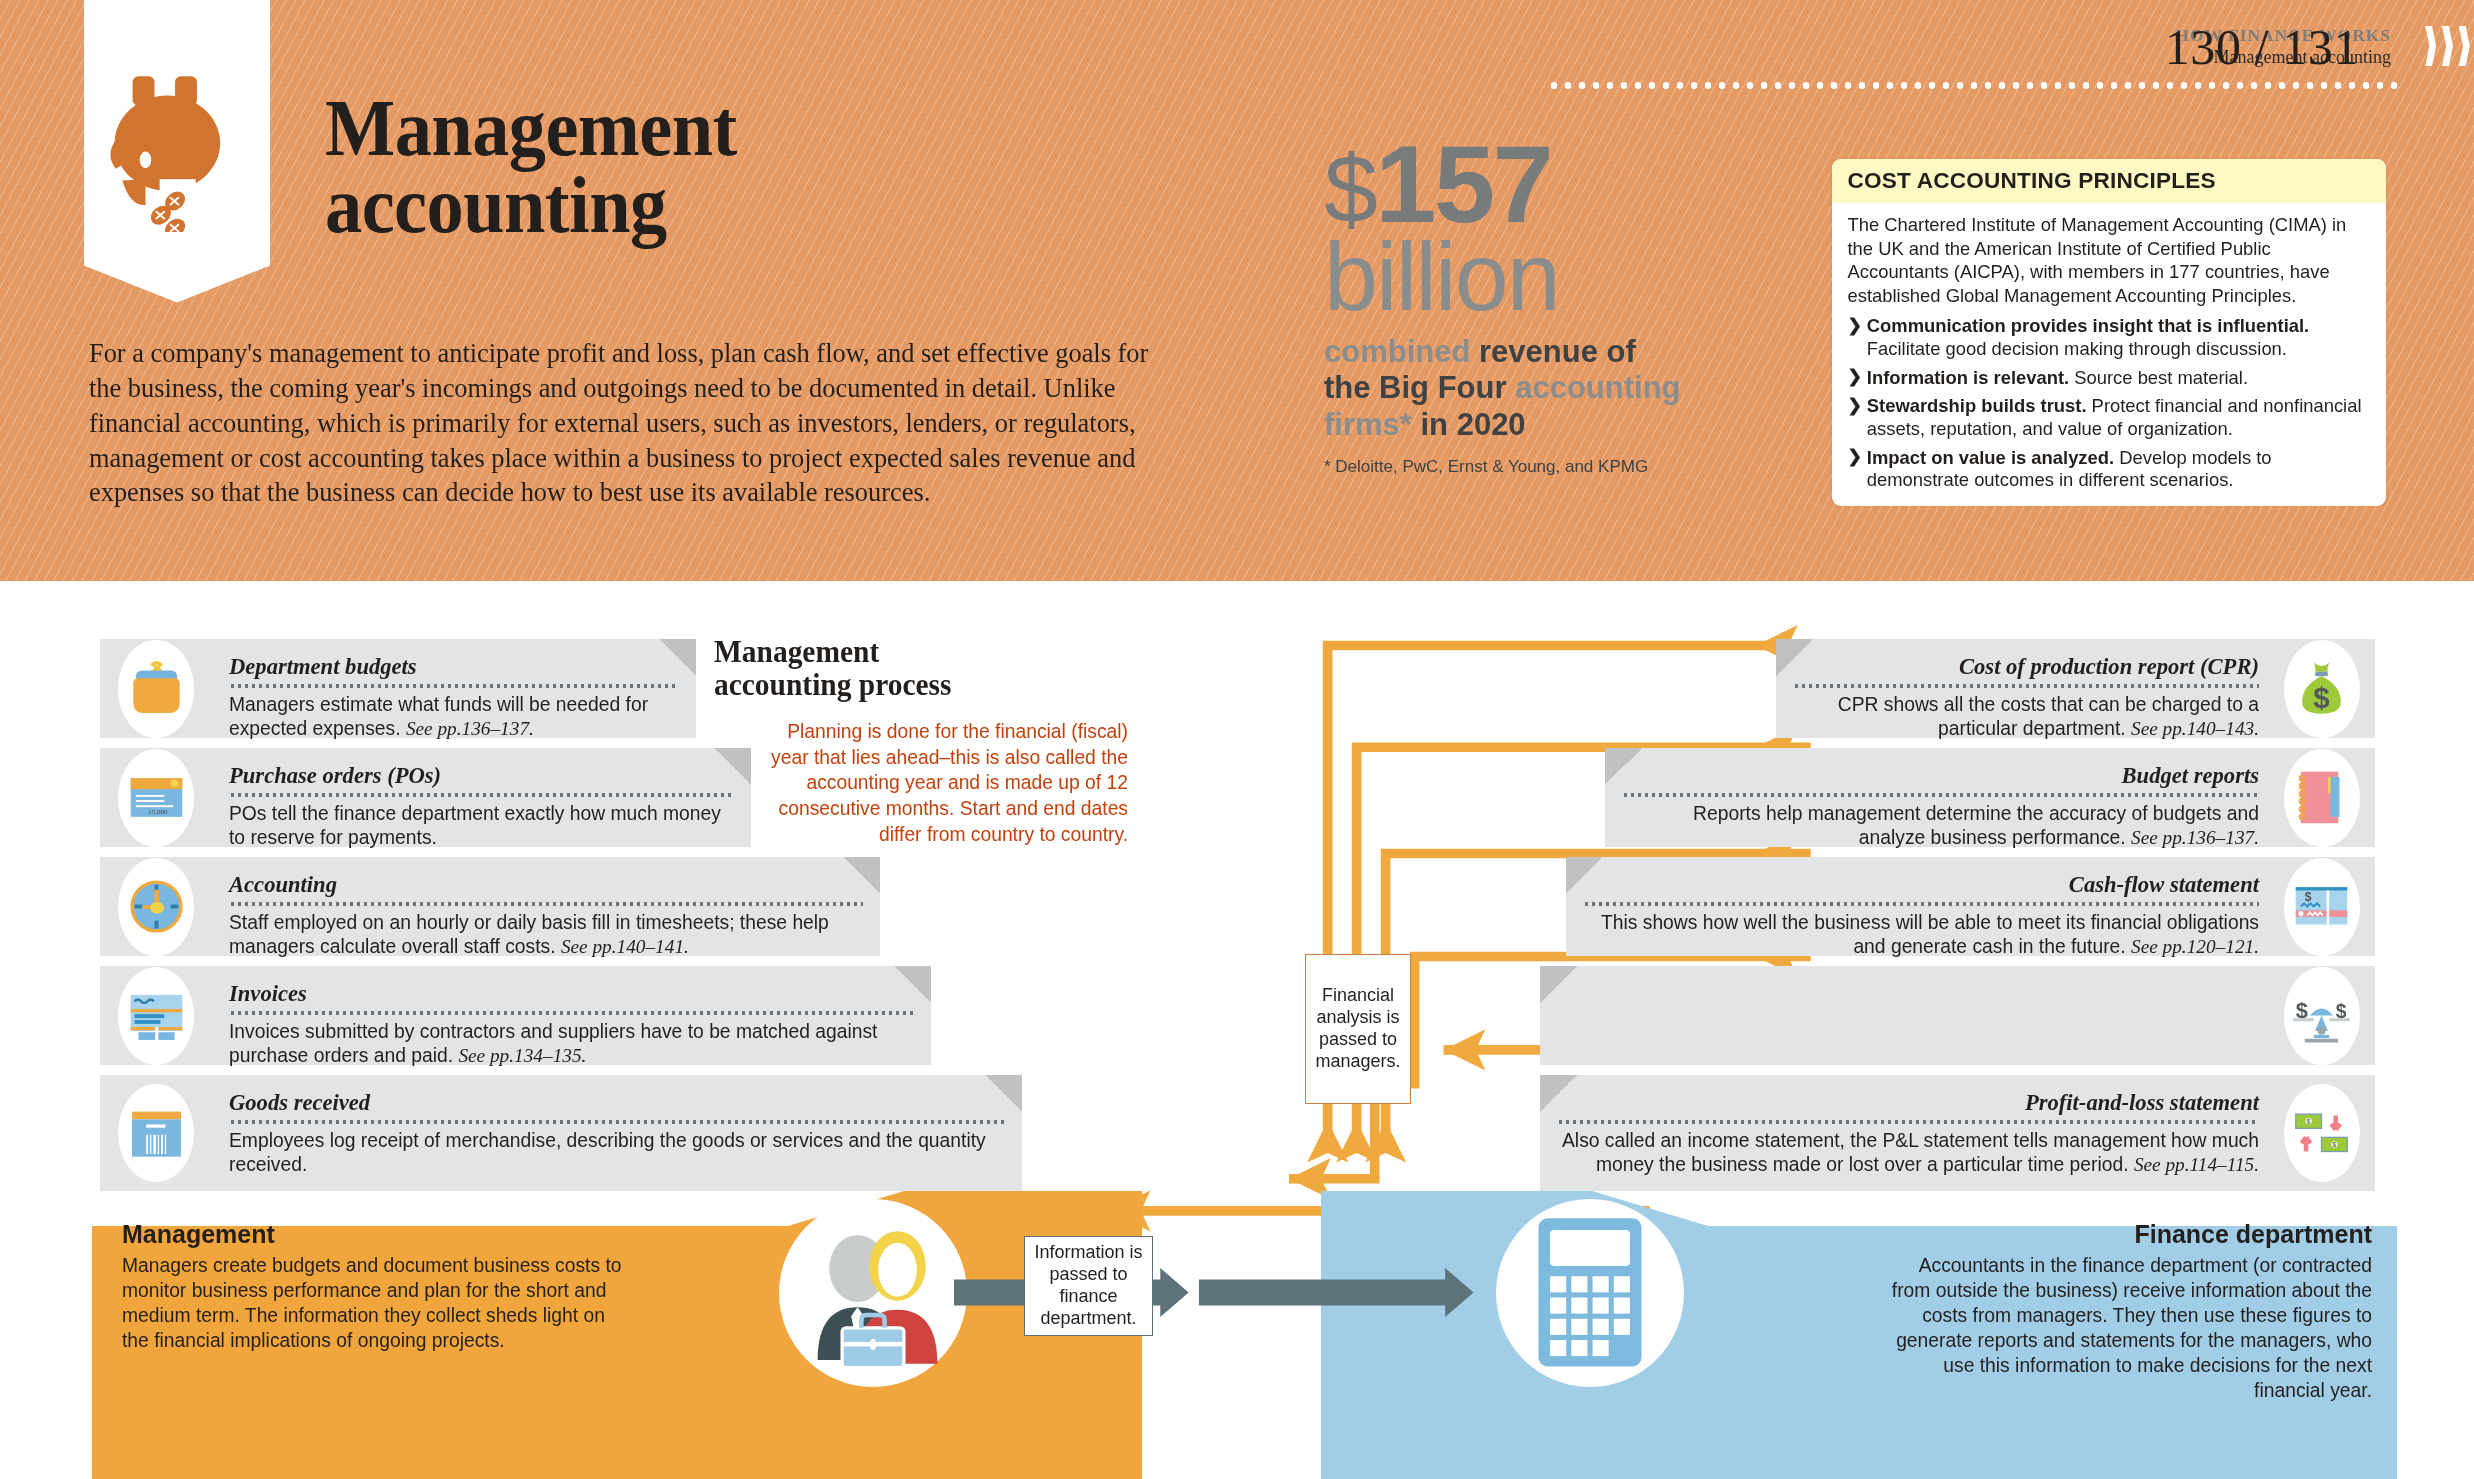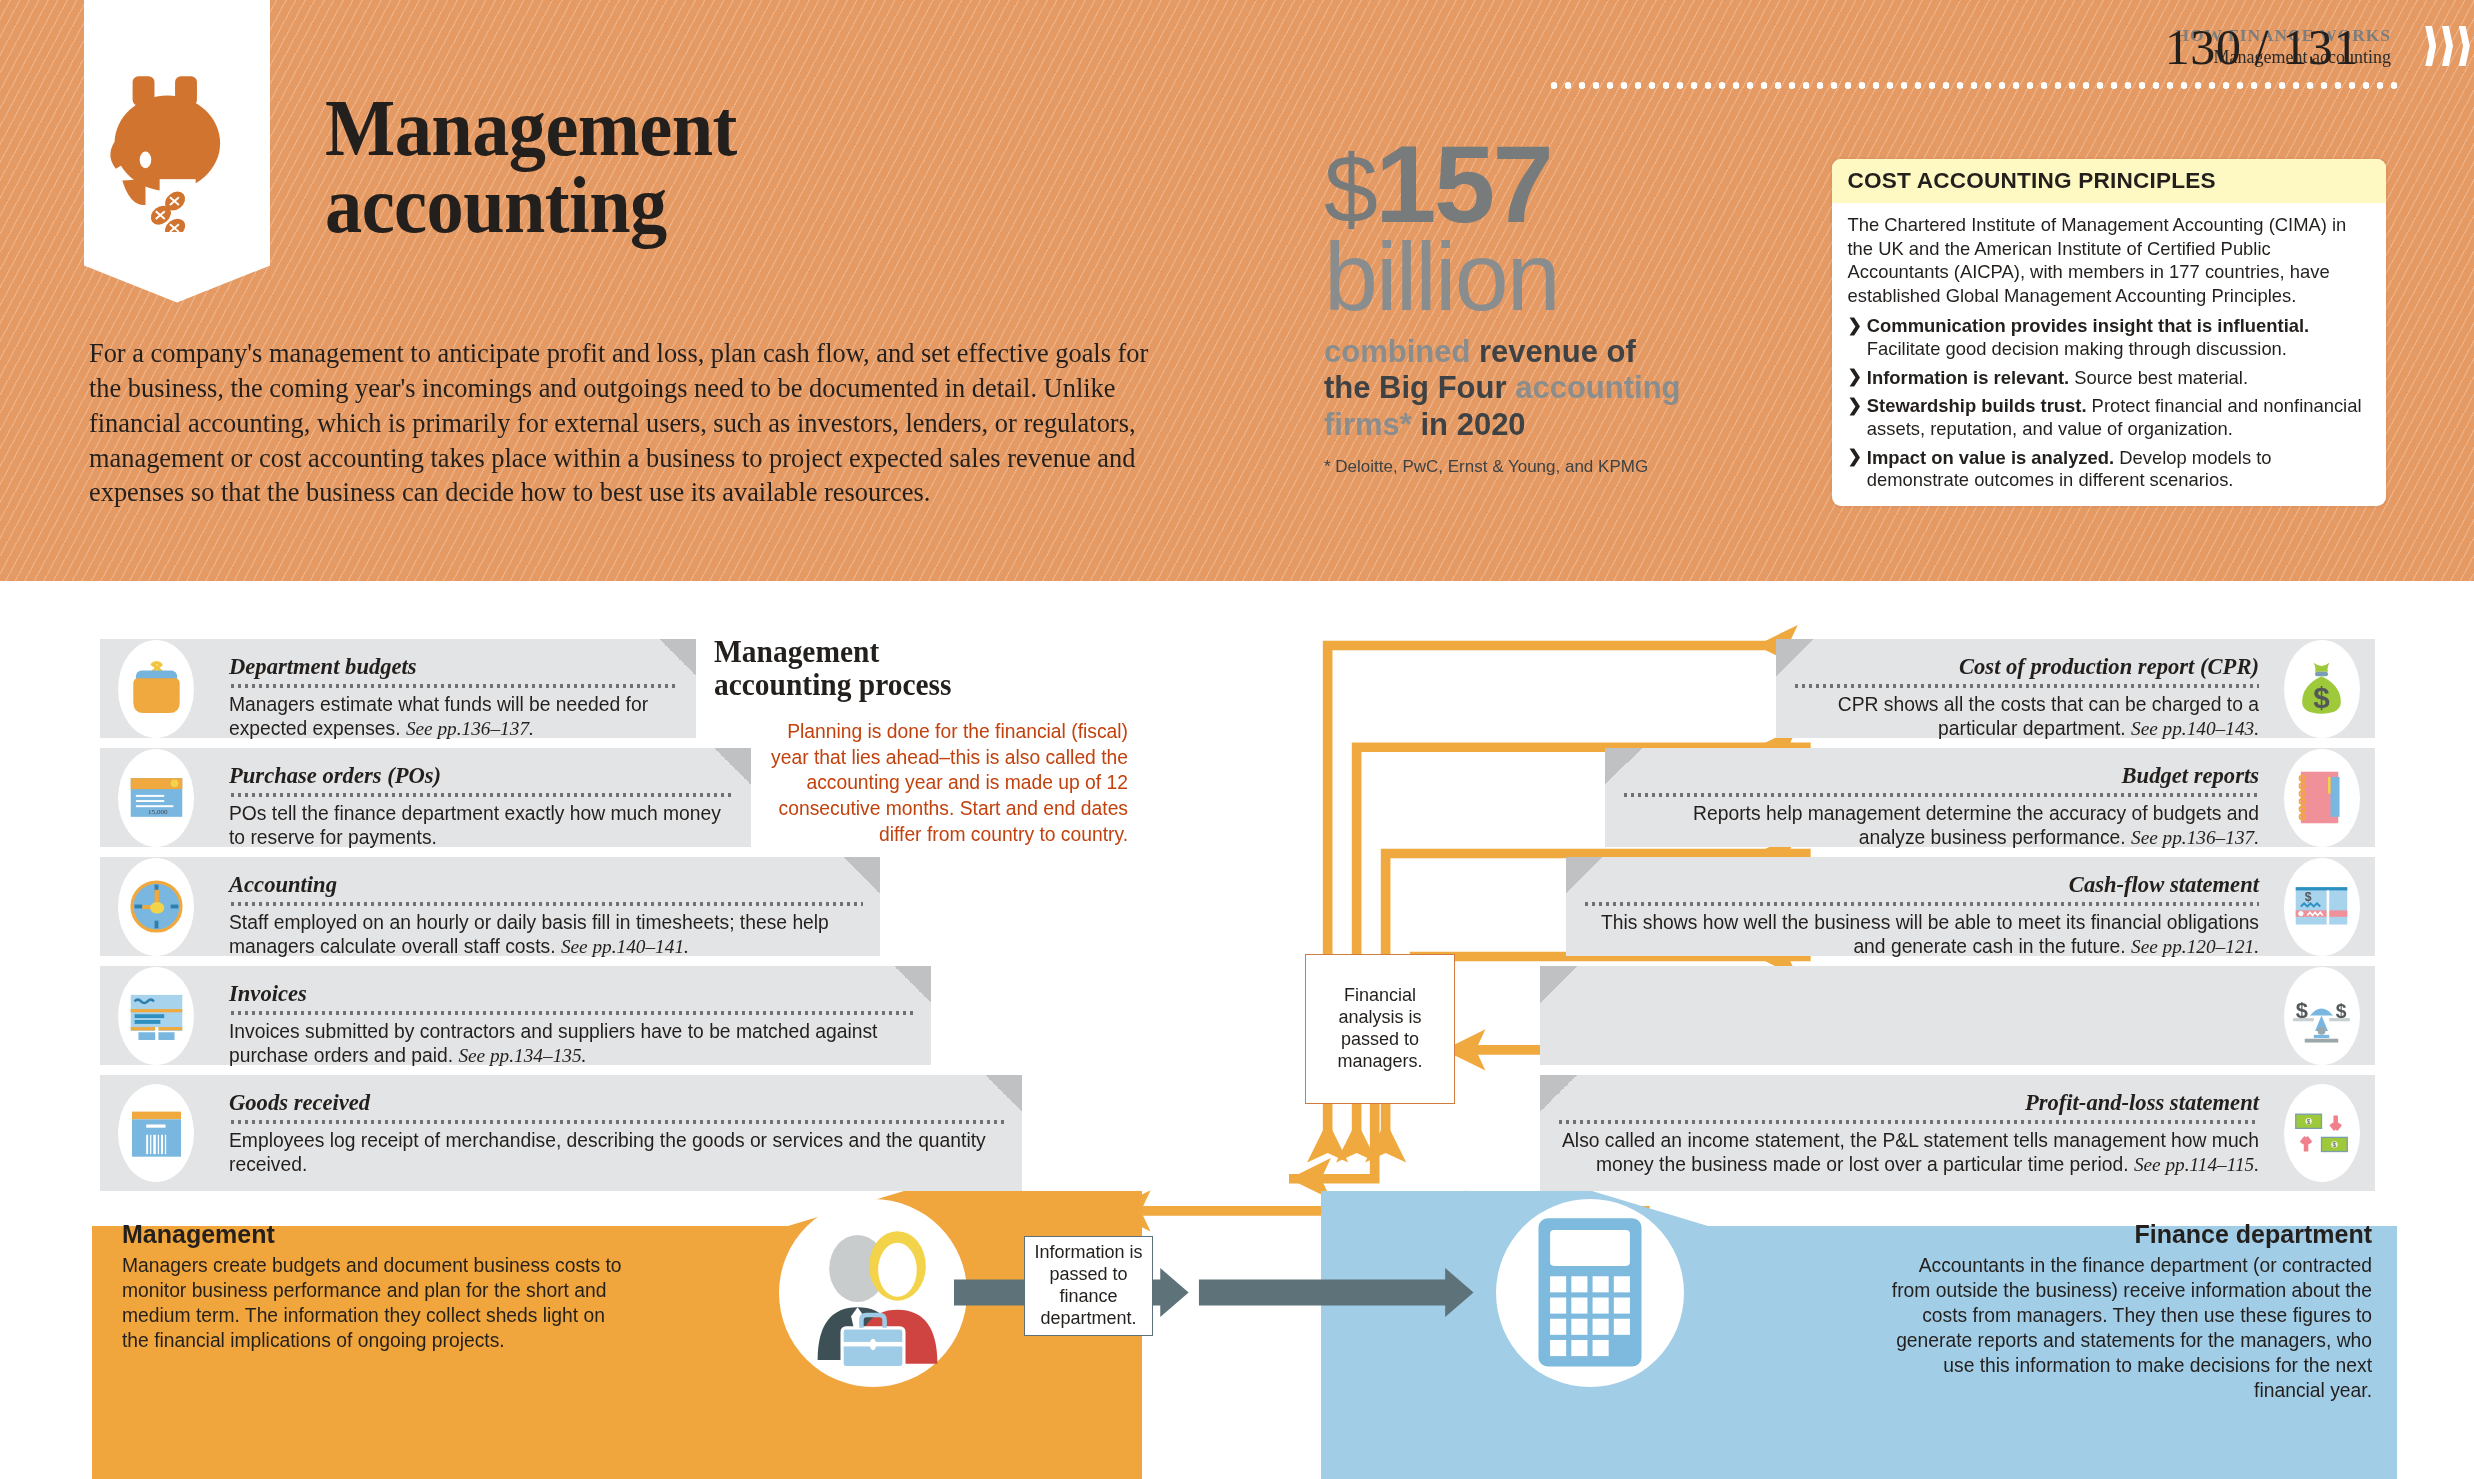--- a/index.html
+++ b/index.html
@@ -147,21 +147,21 @@
   .grey-arrow{
     position:absolute; left:954px; top:1268px; width:535px; height:49px;
   }
 
   .note{
     position:absolute; background:#fff; border:1.9px solid #5d6f78;
     font-size:18px; line-height:1.22; color:#231f1d; text-align:center;
     display:flex; align-items:center; justify-content:center; padding:3.9px;
   }
   .note.info{ left:1024px; top:1236px; width:129px; height:100px; }
-  .note.fin{ left:1305px; top:954px; width:150px; height:150px; border-color:#cf7c3d; }
+  .note.fin{ left:1305px; top:954px; width:106px; height:150px; border-color:#cf7c3d; }
 
   svg{ display:block; }
 </style>
 </head>
 <body>
 
 <div class="page">
 
   <div class="header-band"></div>
   <div class="white-tab"></div>

